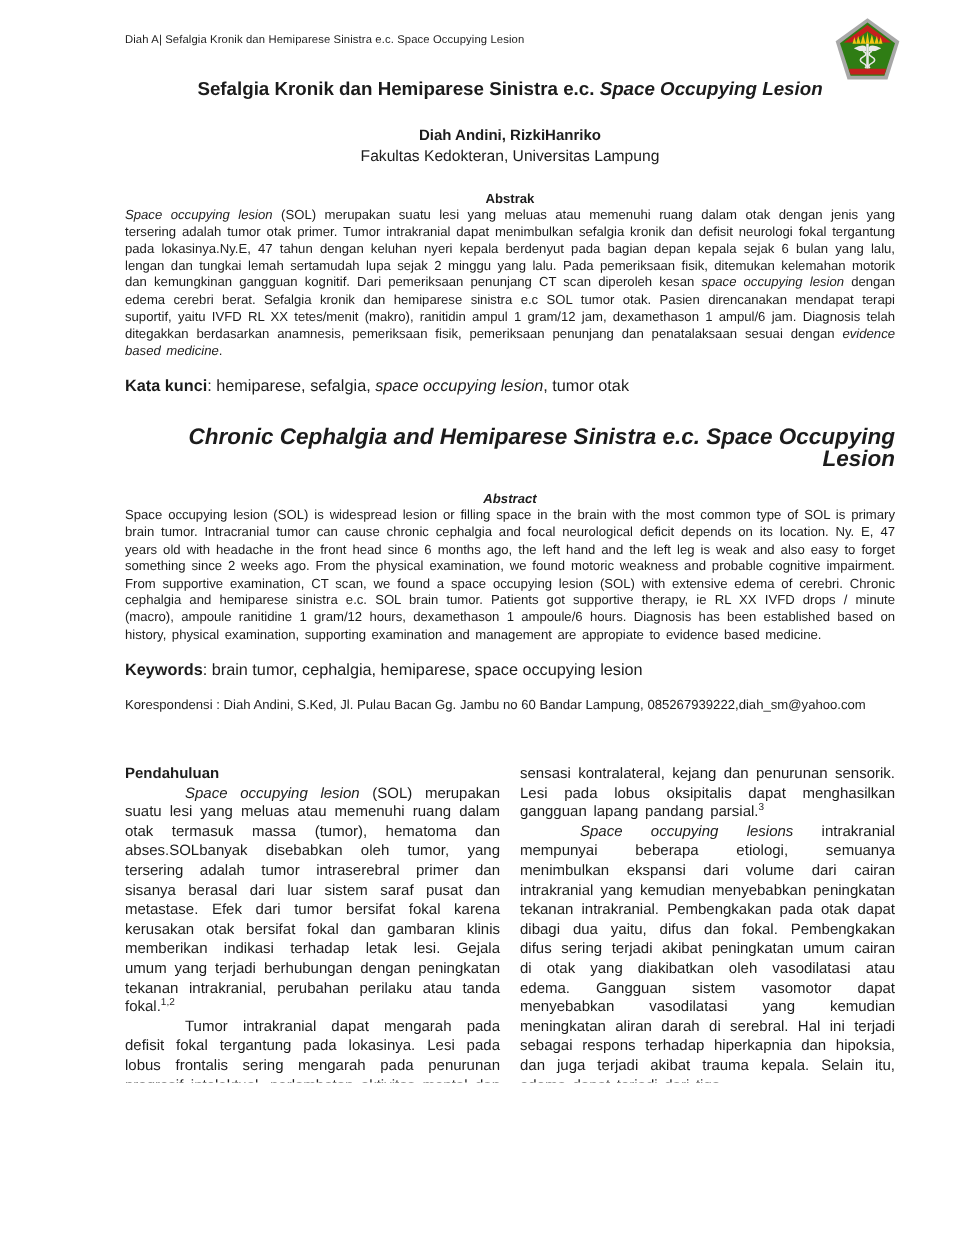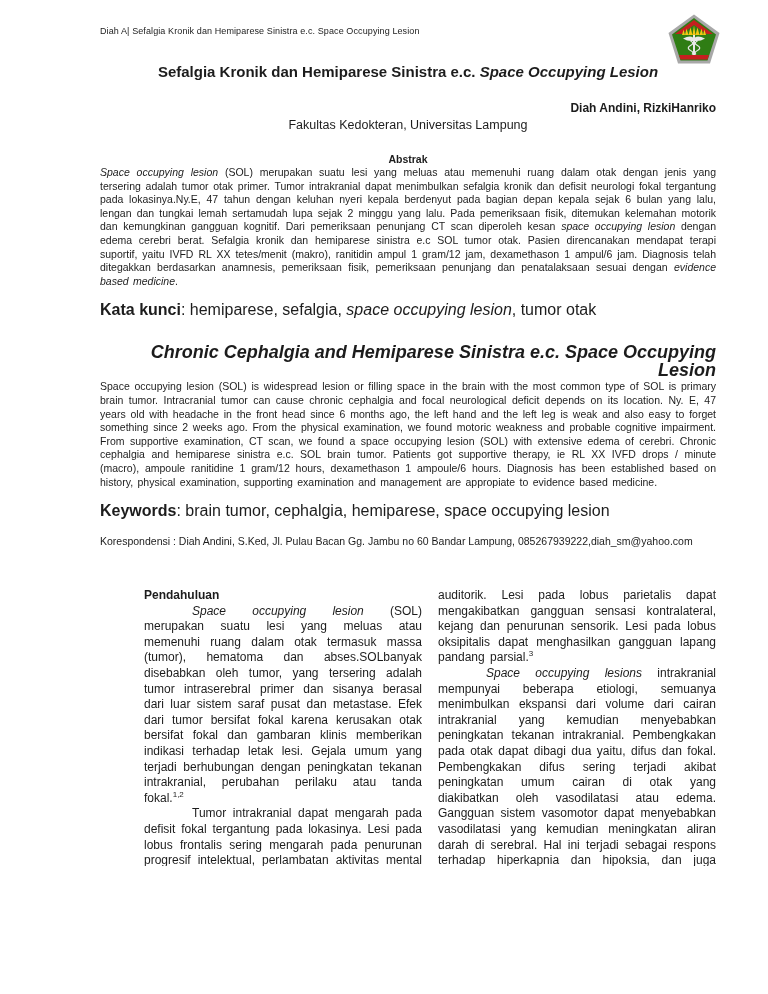--- a/index.html
+++ b/index.html
@@ -37,21 +37,21 @@
   .lg-snake{stroke:var(--logo-white,#e9e9e9);stroke-width:2.6;fill:none;}
   .title-id{
     margin:27px 0 0;
     text-align:center;
     font-size:15px;
     font-weight:bold;
     line-height:18px;
   }
   .authors{
     margin-top:20px;
-    text-align:right;
+    text-align:center;
     font-size:12px;
     font-weight:bold;
   }
   .affiliation{
     margin-top:3px;
     text-align:center;
     font-size:12.5px;
   }
   .abs-heading{
     margin-top:21px;
@@ -63,35 +63,35 @@
   .abs-body{
     margin:1px 0 0;
     font-size:10.5px;
     line-height:13.6px;
     text-align:justify;
     word-spacing:1.5px;
   }
   .abs-body.en{}
   .abs-keywords{
     margin:13px 0 0;
-    font-size:16px;
+    font-size:13px;
   }
   .title-en{
     margin:24px 0 0;
     text-align:right;
     font-size:18px;
     font-weight:bold;
     font-style:italic;
     line-height:18px;
   }
   .correspondence{
     margin:15px 0 0;
     font-size:10.5px;
   }
-  .intro{margin-top:41px;margin-left:44px;}
+  .intro{margin-top:41px;}
   .columns{
     height:352px;
     column-count:2;
     column-gap:16px;
     column-fill:auto;
     font-size:12px;
     line-height:15.6px;
     text-align:justify;
     word-spacing:2px;
   }
@@ -140,20 +140,21 @@
 
   <div class="authors">Diah Andini, RizkiHanriko</div>
   <div class="affiliation">Fakultas Kedokteran, Universitas Lampung</div>
 
   <div class="abs-heading">Abstrak</div>
   <p class="abs-body"><span class="it">Space occupying lesion</span><span> (SOL) merupakan suatu lesi yang meluas atau memenuhi ruang dalam otak dengan jenis yang tersering adalah tumor otak primer. Tumor intrakranial dapat menimbulkan sefalgia kronik dan defisit neurologi fokal tergantung pada lokasinya.Ny.E, 47 tahun dengan keluhan nyeri kepala berdenyut pada bagian depan kepala sejak 6 bulan yang lalu, lengan dan tungkai lemah sertamudah lupa sejak 2 minggu yang lalu. Pada pemeriksaan fisik, ditemukan kelemahan motorik dan kemungkinan gangguan kognitif. Dari pemeriksaan penunjang CT scan diperoleh kesan </span><span class="it">space occupying lesion</span><span> dengan edema cerebri berat. Sefalgia kronik dan hemiparese sinistra e.c SOL tumor otak. Pasien direncanakan mendapat terapi suportif, yaitu IVFD RL XX tetes/menit (makro), ranitidin ampul 1 gram/12 jam, dexamethason 1 ampul/6 jam. Diagnosis telah ditegakkan berdasarkan anamnesis, pemeriksaan fisik, pemeriksaan penunjang dan penatalaksaan sesuai dengan </span><span class="it">evidence based medicine</span><span>.</span></p>
   <p class="abs-keywords"><span class="bd">Kata kunci</span><span>: hemiparese, sefalgia, </span><span class="it">space occupying lesion</span><span>, tumor otak</span></p>
 
   <h2 class="title-en">Chronic Cephalgia and Hemiparese Sinistra e.c. Space Occupying Lesion</h2>
 
+  <div class="abs-heading en">Abstract</div>
   <p class="abs-body en">Space occupying lesion (SOL) is widespread lesion or filling space in the brain with the most common type of SOL is primary brain tumor. Intracranial tumor can cause chronic cephalgia and focal neurological deficit depends on its location. Ny. E, 47 years old with headache in the front head since 6 months ago, the left hand and the left leg is weak and also easy to forget something since 2 weeks ago. From the physical examination, we found motoric weakness and probable cognitive impairment. From supportive examination, CT scan, we found a space occupying lesion (SOL) with extensive edema of cerebri. Chronic cephalgia and hemiparese sinistra e.c. SOL brain tumor. Patients got supportive therapy, ie RL XX IVFD drops / minute (macro), ampoule ranitidine 1 gram/12 hours, dexamethason 1 ampoule/6 hours. Diagnosis has been established based on history, physical examination, supporting examination and management are appropiate to evidence based medicine.</p>
   <p class="abs-keywords"><span class="bd">Keywords</span><span>: brain tumor, cephalgia, hemiparese, space occupying lesion</span></p>
 
   <p class="correspondence">Korespondensi : Diah Andini, S.Ked, Jl. Pulau Bacan Gg. Jambu no 60 Bandar Lampung, 085267939222,diah_sm@yahoo.com</p>
 
   <div class="intro">
     <div class="columns">
       <h3 class="intro-heading">Pendahuluan</h3>
     <p class="body-par"><span class="it">Space occupying lesion</span><span> (SOL) merupakan suatu lesi yang meluas atau memenuhi ruang dalam otak termasuk massa (tumor), hematoma dan abses.SOLbanyak disebabkan oleh tumor, yang tersering adalah tumor intraserebral primer dan sisanya berasal dari luar sistem saraf pusat dan metastase. Efek dari tumor bersifat fokal karena kerusakan otak bersifat fokal dan gambaran klinis memberikan indikasi terhadap letak lesi. Gejala umum yang terjadi berhubungan dengan peningkatan tekanan intrakranial, perubahan perilaku atau tanda fokal.</span><sup>1,2</sup></p>
         <p class="body-par"><span>Tumor intrakranial dapat mengarah pada defisit fokal tergantung pada lokasinya. Lesi pada lobus frontalis sering mengarah pada penurunan progresif intelektual, perlambatan aktivitas mental dan gangguan personalitas. Lesi pada lobus temporalis dapat mengarah pada depersonalisasi, gangguan emosi, gangguan sikap, gangguan lapang pandang, ilusi auditorik atau halusinasi auditorik. Lesi pada lobus parietalis dapat mengakibatkan gangguan sensasi kontralateral, kejang dan penurunan sensorik. Lesi pada lobus oksipitalis dapat menghasilkan gangguan lapang pandang parsial.</span><sup>3</sup></p>

